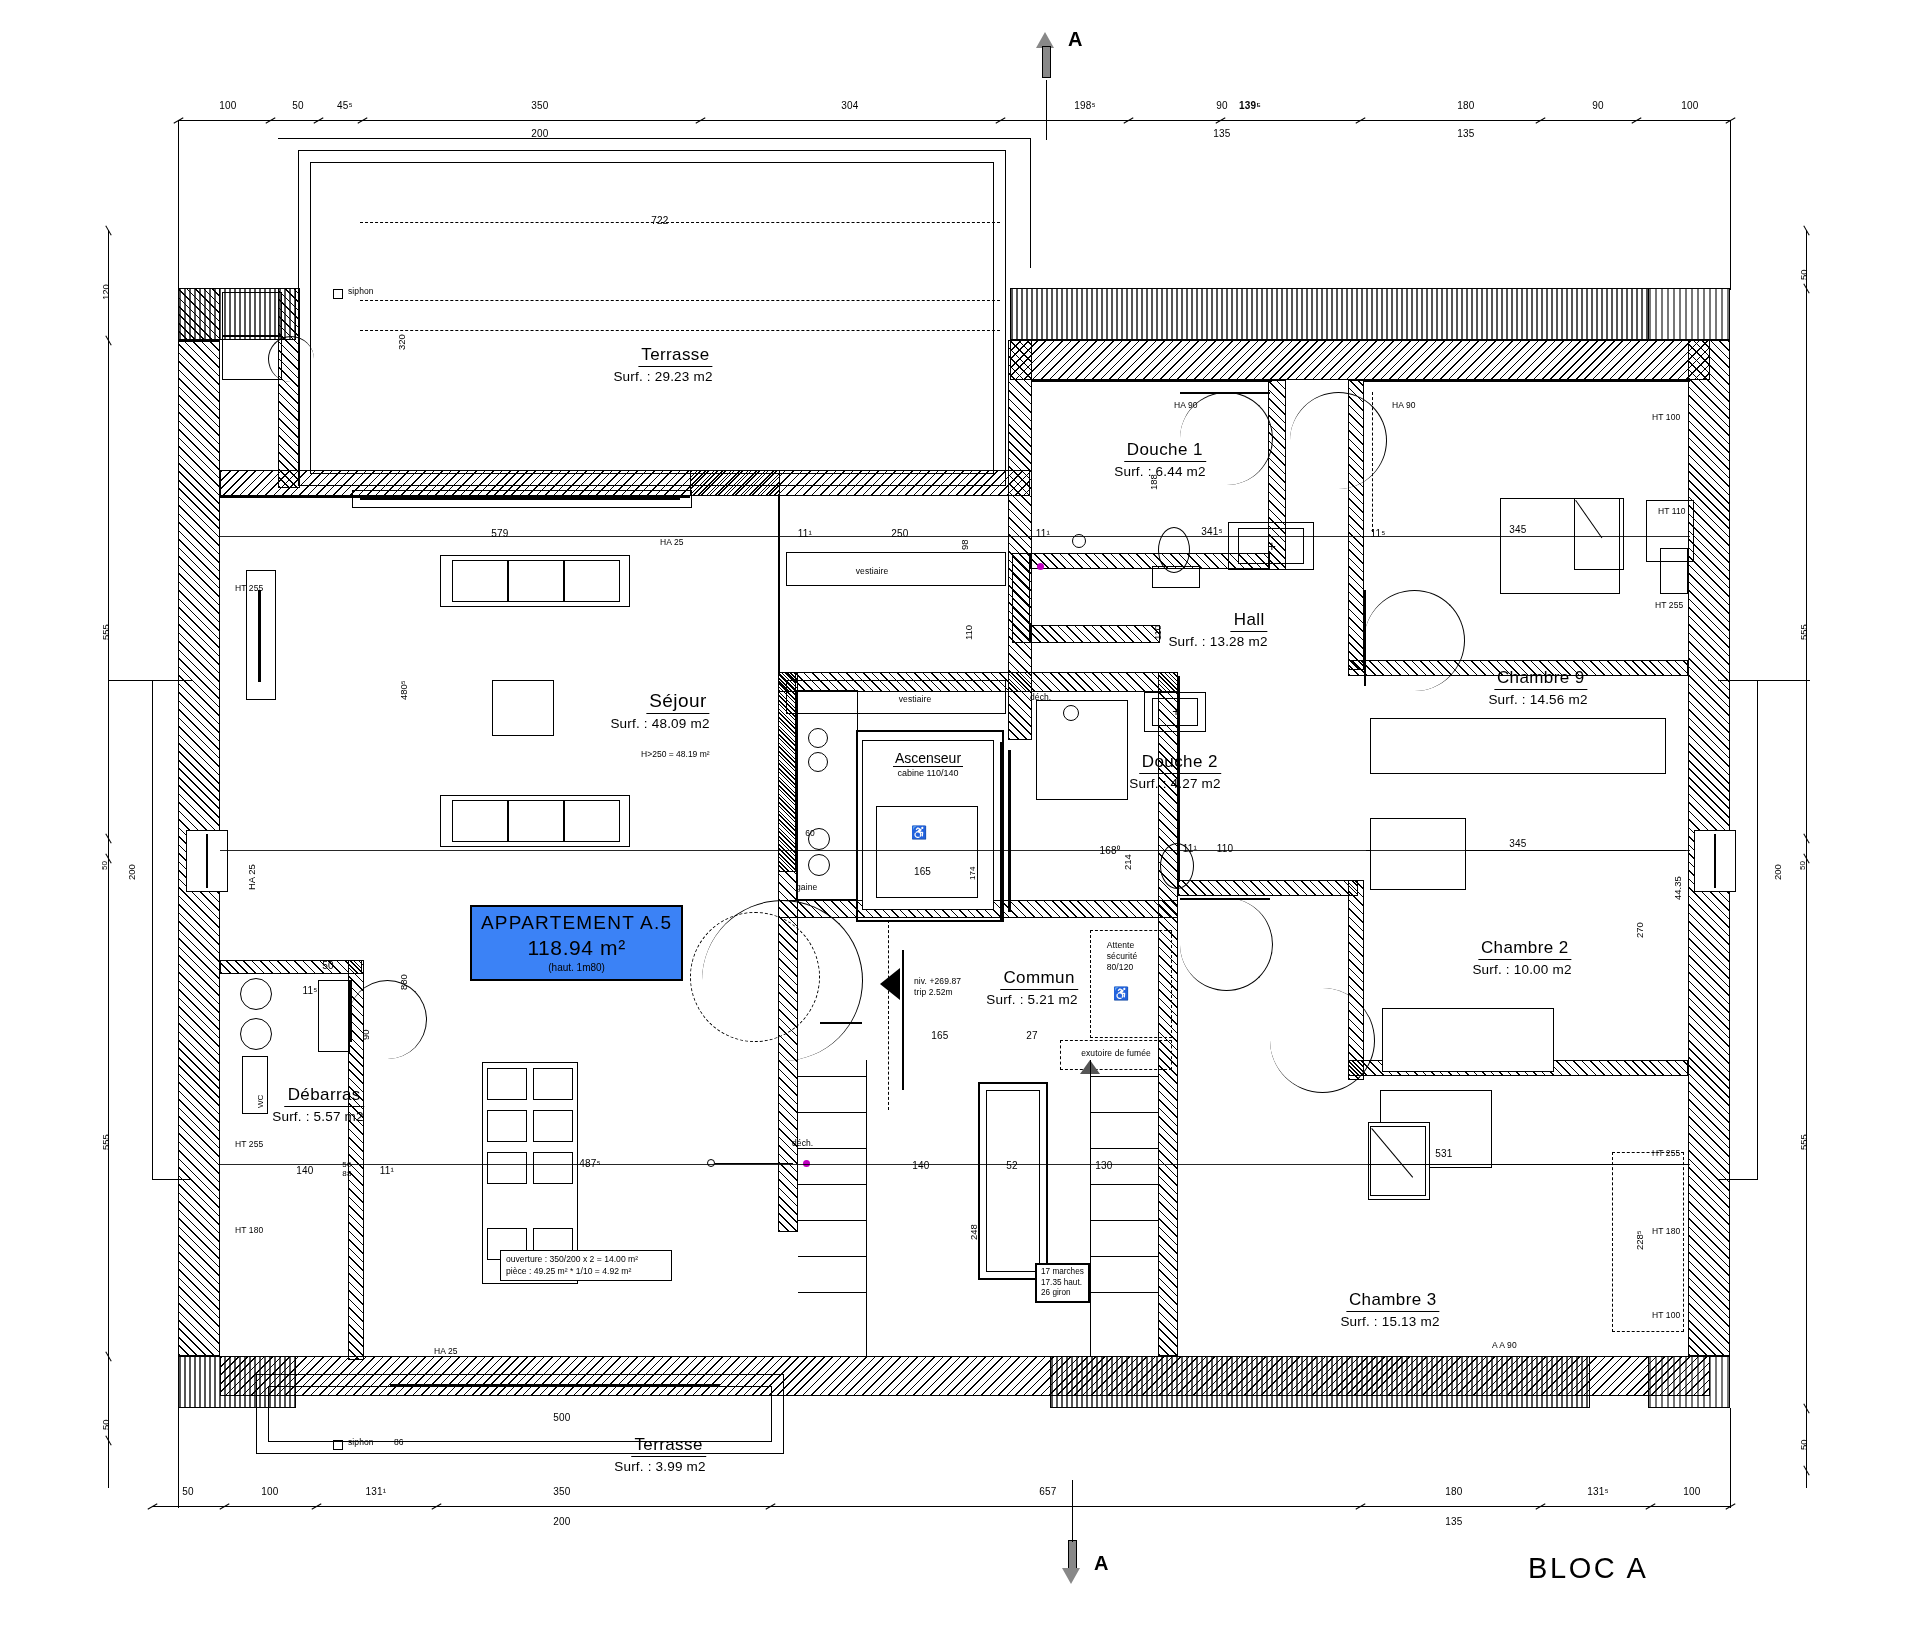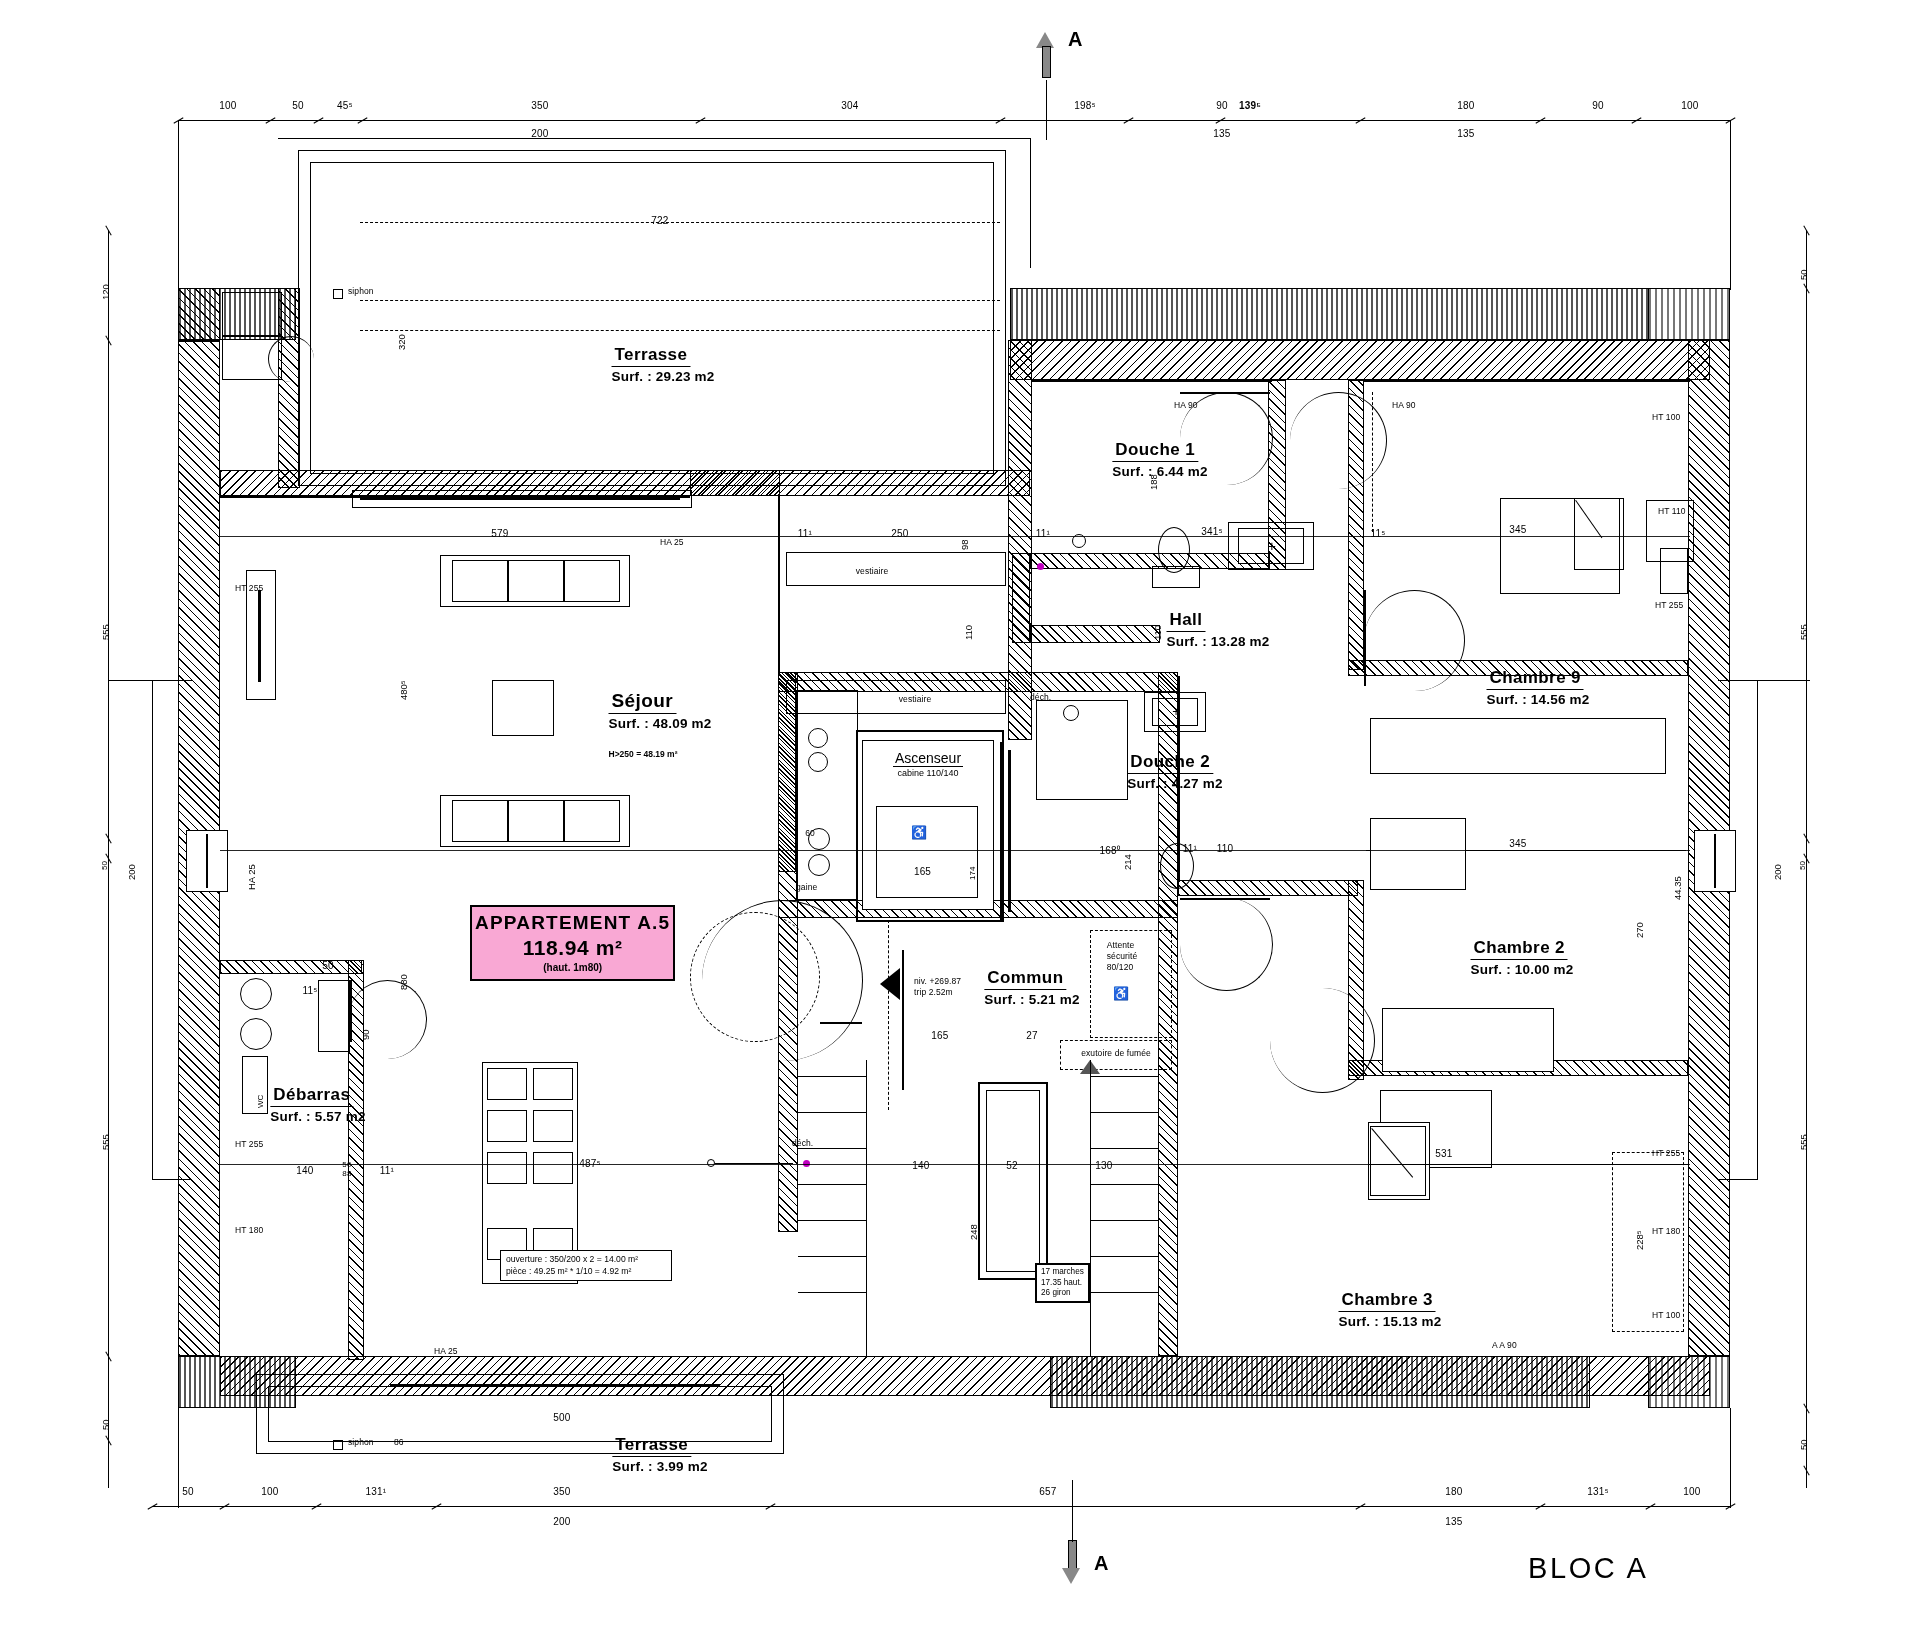--- a/index.html
+++ b/index.html
@@ -1,19 +1,19 @@
 <!DOCTYPE html>
 <html><head>
 <meta charset="utf-8">
 <style>
   html,body{margin:0;padding:0;background:#ffffff;}
   body{width:1920px;height:1638px;font-family:"Liberation Sans",sans-serif;color:#000;}
   #plan{position:relative;width:1920px;height:1638px;overflow:hidden;background:#fff;}
   
-  .lbl{position:absolute;white-space:nowrap;text-align:left;transform:translateX(-50%);font-weight:bold;}
+  .lbl{position:absolute;white-space:nowrap;text-align:right;transform:translateX(-50%);}
   .lbl .nm{font-size:17px;letter-spacing:.4px;border-bottom:1.3px solid #000;padding:0 3px 1px;display:inline-block;}
   .lbl .sf{font-size:13.5px;letter-spacing:.2px;margin-top:2px;display:block;}
   .tiny{position:absolute;font-size:8.5px;white-space:nowrap;transform:translateX(-50%);letter-spacing:.1px;}
   .tiny.l{transform:none;}
   .dimtxt{position:absolute;font-size:10px;white-space:nowrap;transform:translateX(-50%);letter-spacing:.2px;}
   .vtxt{position:absolute;font-size:9.5px;white-space:nowrap;transform-origin:0 0;transform:rotate(-90deg);}
   
   .ln{position:absolute;background:#000;}
   .h1{height:1px;} .h2{height:2px;}
   .v1{width:1px;} .v2{width:2px;} .v3{width:3px;}
@@ -41,21 +41,21 @@
   .dimline{position:absolute;height:1px;background:#000;}
   .tick{position:absolute;width:1px;height:11px;background:#000;transform:rotate(60deg);}
   .dimv{position:absolute;width:1px;background:#000;}
   .tickv{position:absolute;height:1px;width:11px;background:#000;transform:rotate(60deg);}
   .ext{position:absolute;width:1px;background:#000;}
   
   .sect{position:absolute;}
   .sectA{font-size:20px;font-weight:bold;font-family:"Liberation Sans",sans-serif;}
   .bloc{position:absolute;font-size:29px;letter-spacing:2.6px;}
   .magenta{position:absolute;width:7px;height:7px;border-radius:50%;background:#c000c0;}
-  .apt{position:absolute;border:2.2px solid #000;text-align:center;padding:5px 3px 6px;background:#f9a8d4;font-weight:bold;}
+  .apt{position:absolute;border:2.2px solid #000;text-align:center;padding:5px 9px 6px;background:#3b82f6;}
   .apt .a1{font-size:19px;letter-spacing:1.2px;}
   .apt .a2{font-size:21px;letter-spacing:.6px;margin-top:2px;}
   .apt .a3{font-size:10px;margin-top:2px;}
   .notebox{position:absolute;border:1.6px solid #000;background:#fff;padding:3px 5px;font-size:8.6px;line-height:1.35;}
   .stbox{position:absolute;border:2px solid #000;background:#fff;padding:2px 4px;font-size:8.2px;line-height:1.3;text-align:left;}
   .furn{position:absolute;border:1.6px solid #000;box-sizing:border-box;background:#fff;}
   .furn2{position:absolute;border:1.1px solid #000;box-sizing:border-box;background:#fff;}
   .ascbox{position:absolute;border:1.6px solid #000;box-sizing:border-box;background:#fff;text-align:center;}
   .ascbox .t1{font-size:14px;border-bottom:1.1px solid #000;display:inline-block;padding:0 2px;}
   .ascbox .t2{font-size:9px;display:block;margin-top:1px;}

